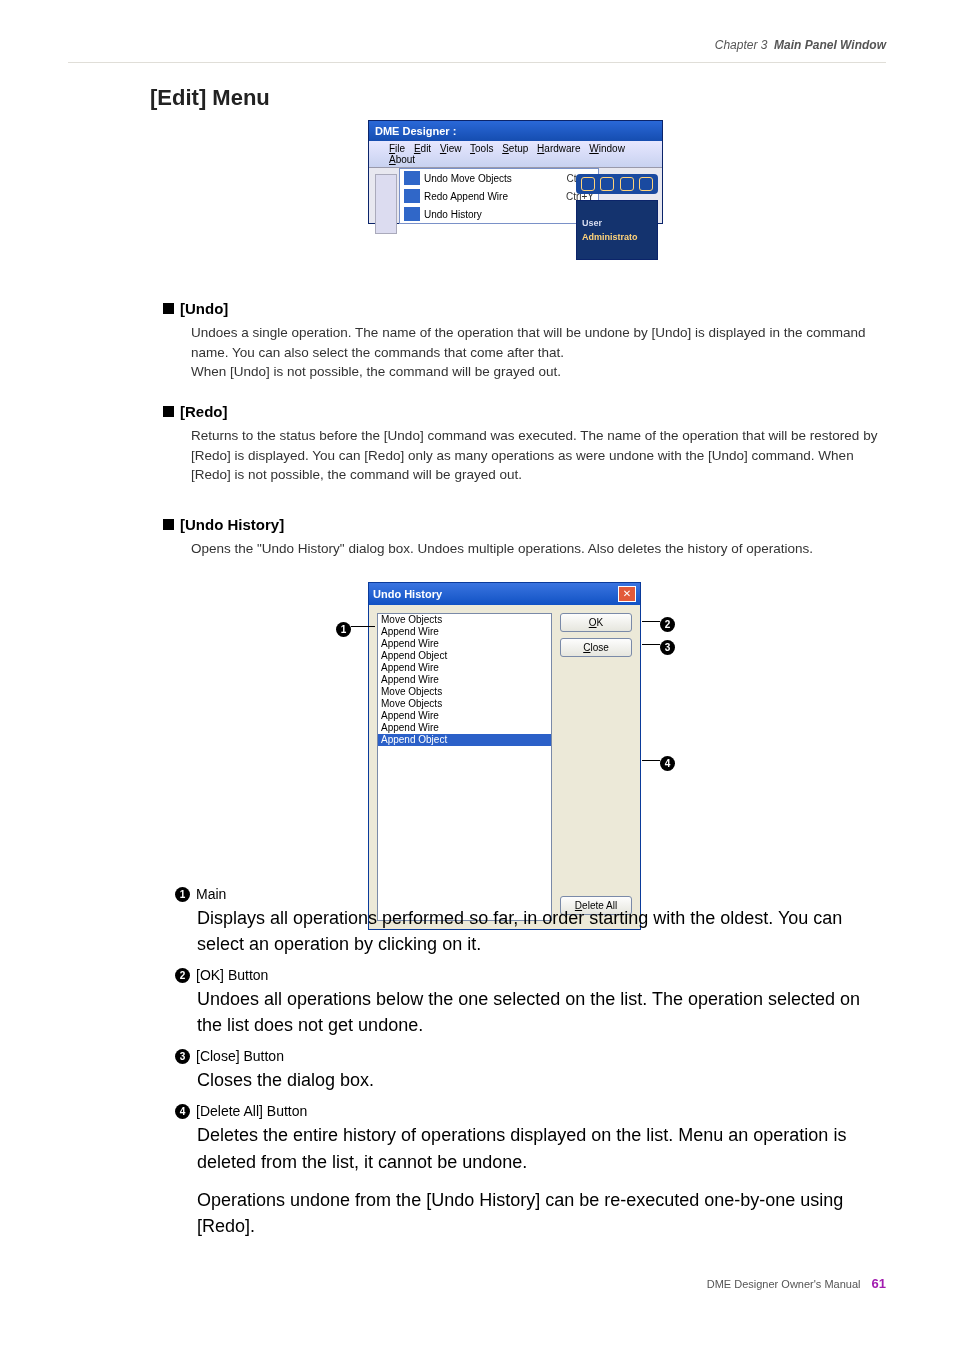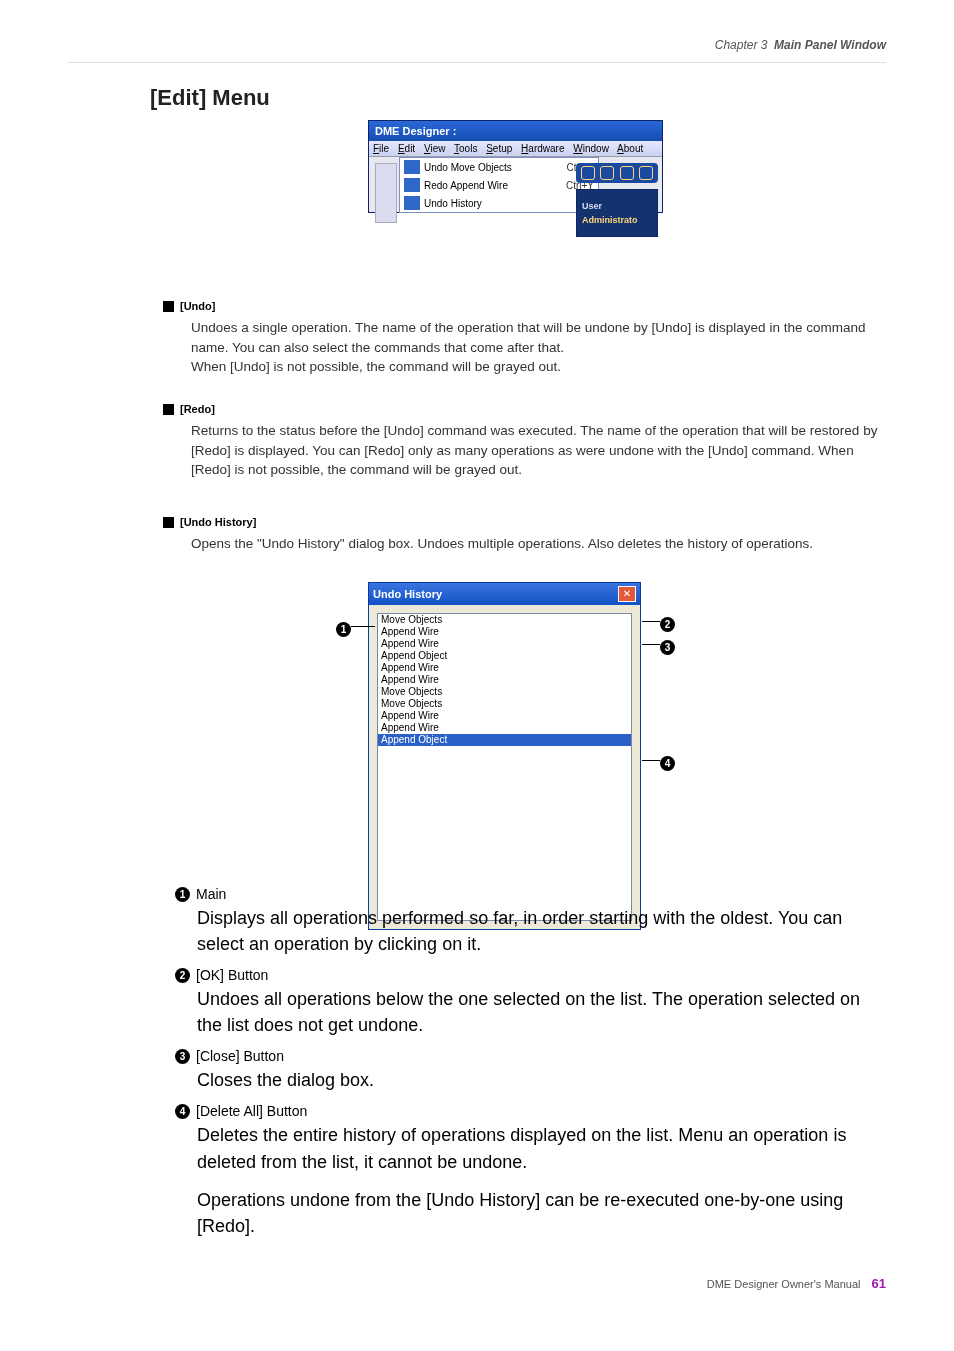--- a/index.html
+++ b/index.html
@@ -16,39 +16,39 @@
   .header b { font-weight:bold; }
   .page-title {
     position:absolute; top:85px; left:150px;
     font-family: Liberation Sans, sans-serif;
     font-weight:900; font-size:22px; letter-spacing:0px; color:#222;
   }
 
   
   .win1 { position:absolute; top:120px; left:368px; width:295px; border:1px solid #0b246a; font-family: Tahoma, sans-serif;}
   .win1-title { background:linear-gradient(#2a68d8, #154db0); color:#fff; font-size:11px; font-weight:bold; padding:4px 6px;}
-  .win1-menubar { background:linear-gradient(#e7e7ff,#c8d2f0); font-size:10px; padding:2px 4px; border-bottom:1px solid #99a;}
+  .win1-menubar { background:linear-gradient(#e7e7ff,#c8d2f0); font-size:10px; padding:2px 20px; border-bottom:1px solid #99a;}
   .win1-menubar span { margin-right:6px; color:#000;}
   .win1-body { position:relative; background:#e8e8f0; height:55px;}
   .tool-left { position:absolute; top:6px; left:6px; width:22px; height:60px; background:#dcdcf0; border:1px solid #aab;}
   .dropdown { position:absolute; top:0; left:30px; background:#fff; border:1px solid #7a91c8; width:200px; font-size:10px;}
   .dropdown .row { display:flex; align-items:center; padding:2px 4px;}
   .dropdown .row .ic { width:16px; height:14px; background:#3067c8; margin-right:4px;}
   .dropdown .row .lab { flex:1; }
   .dropdown .row .sc { color:#333; font-size:10px;}
   .right-tools { position:absolute; top:6px; right:4px; width:82px;}
   .rt-icons { height:20px; background:#1a4aa0; border-radius:4px; display:flex; gap:4px; align-items:center; justify-content:space-around; padding:0 4px;}
   .rt-icons .ci { width:14px; height:14px; border:1px solid #ffd37a; border-radius:3px;}
-  .rt-user { margin-top:6px; background:#14336e; border:1px solid #0b246a; padding:11px 5px;}
+  .rt-user { margin-top:6px; background:#14336e; border:1px solid #0b246a; padding:17px 5px;}
   .rt-user .lbl { color:#d6dcf0; font-size:9px; font-weight:bold; margin-bottom:4px;}
   .rt-user .val { color:#ffd37a; font-size:9px; font-weight:bold;}
 
   
   .sec { position:absolute; left:163px; right:68px;}
-  .sec h3 { font-size:11px; font-weight:bold; color:#000; display:flex; align-items:center;}
+  .sec h3 { font-size:15px; font-weight:bold; color:#000; display:flex; align-items:center;}
   .sec .sq { display:inline-block; width:11px; height:11px; background:#000; margin-right:6px;}
   .sec p { margin-top:6px; margin-left:28px; font-size:13.5px; color:#333; line-height:1.45;}
 
   #sec-undo { top:300px;}
   #sec-redo { top:403px;}
   #sec-hist { top:516px;}
 
   
   .win2 { position:absolute; top:582px; left:368px; width:273px; font-family: Tahoma, sans-serif; border:1px solid #0a3a9a;}
   .win2-title { background:linear-gradient(#3a74e0,#1152c4); display:flex; align-items:center; justify-content:space-between; padding:3px 4px;}
@@ -182,20 +182,26 @@
         <div class="li">Append Wire</div>
         <div class="li">Append Object</div>
         <div class="li">Append Wire</div>
         <div class="li">Append Wire</div>
         <div class="li">Move Objects</div>
         <div class="li">Move Objects</div>
         <div class="li">Append Wire</div>
         <div class="li">Append Wire</div>
         <div class="li sel">Append Object</div>
       </div>
+    <div class="win2-btns">
+      <div class="winbtn"><u>O</u>K</div>
+      <div class="winbtn"><u>C</u>lose</div>
+      <div style="flex:1"></div>
+      <div class="winbtn"><u>D</u>elete All</div>
+    </div>
   </div>
 </div>
 
 <div class="callout" id="c1"><span class="circle">1</span></div>
 <div class="cline" id="c1l"></div>
 <div class="callout" id="c2"><span class="circle">2</span></div>
 <div class="cline" id="c2l"></div>
 <div class="callout" id="c3"><span class="circle">3</span></div>
 <div class="cline" id="c3l"></div>
 <div class="callout" id="c4"><span class="circle">4</span></div>

